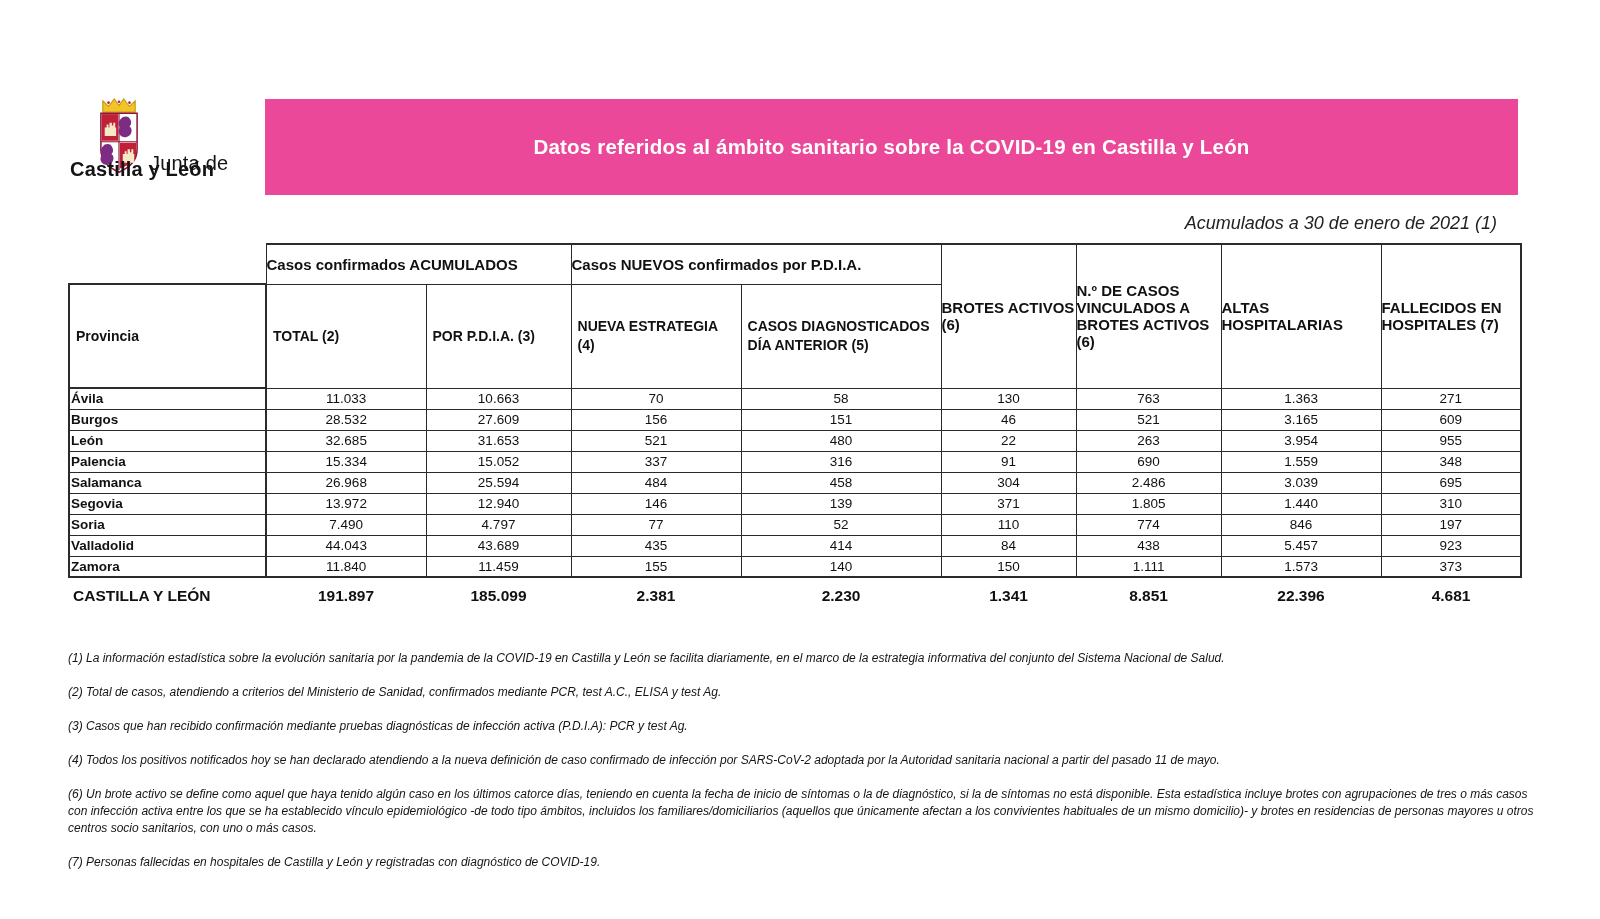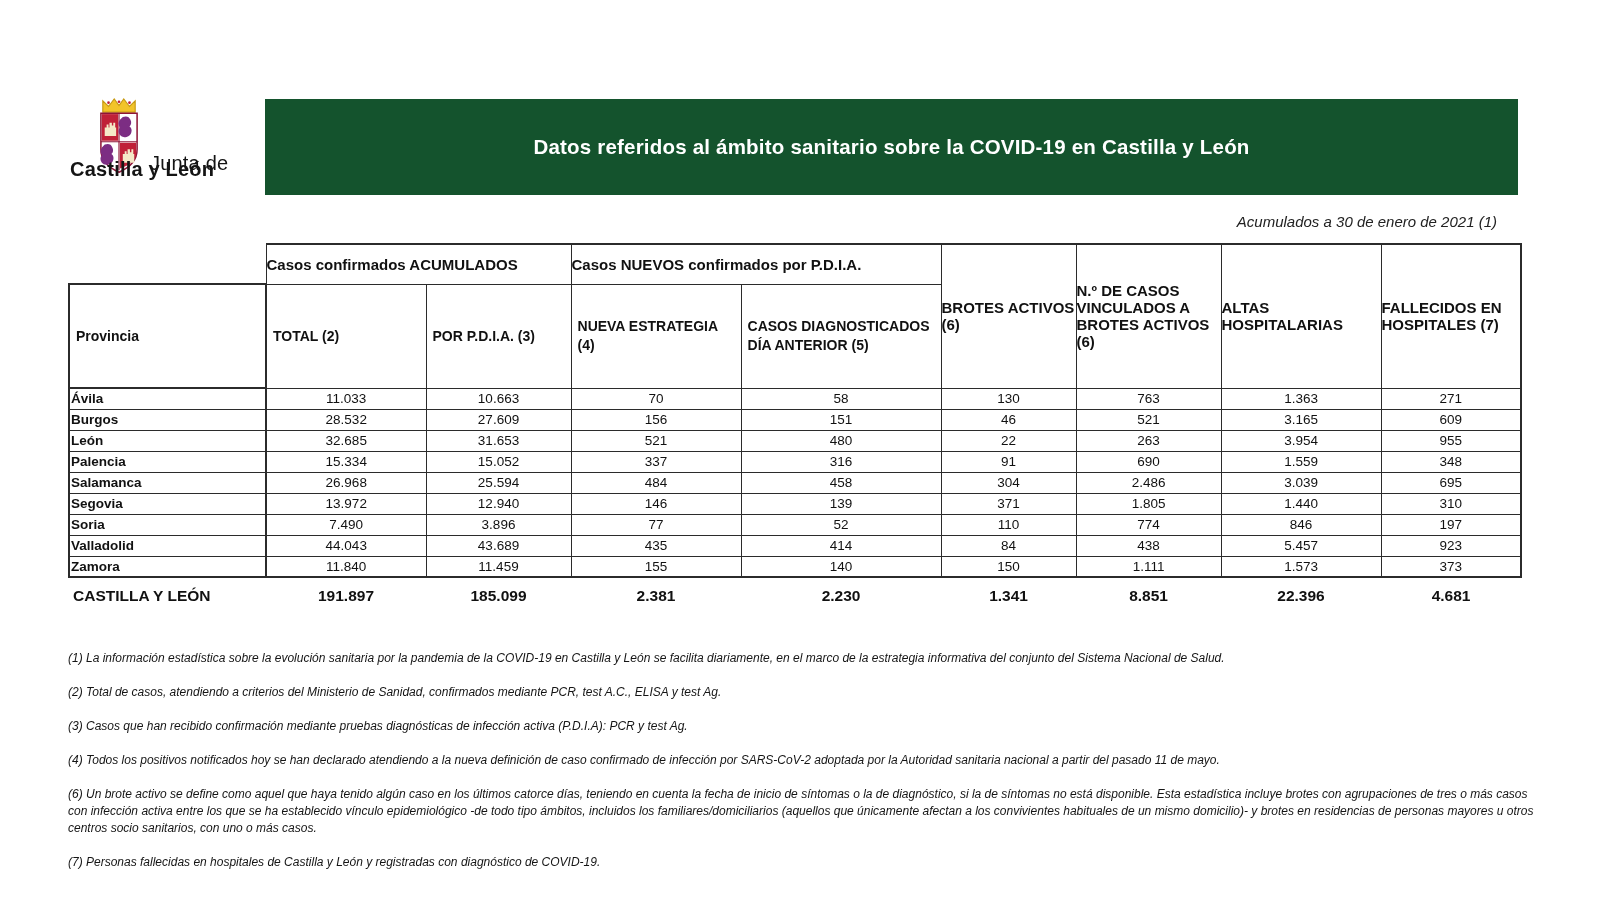--- a/index.html
+++ b/index.html
@@ -21,32 +21,32 @@
     font-size: 20px; font-weight: normal; color: #141414; letter-spacing: .2px; margin-top: 20px;
   }
   .logo .l2 {
     position: absolute; left: 0px; top: 62px;
     font-size: 20px; font-weight: bold; color: #141414; letter-spacing: .2px;
   }
 
   
   .banner {
     position: absolute; left: 265px; top: 99px; width: 1253px; height: 96px;
-    background: #14532d;
+    background: #ec4899;
     display: flex; align-items: center; justify-content: center;
   }
   .banner .t {
     color: #ffffff; font-weight: bold; font-size: 20.5px; letter-spacing: .2px;
     text-align: center;
   }
 
   
   .datenote {
     position: absolute; left: 265px; top: 213px; width: 1232px;
-    text-align: right; font-style: italic; font-size: 15px; color: #222;
+    text-align: right; font-style: italic; font-size: 18px; color: #222;
   }
 
   
   .tblwrap { position: absolute; left: 68px; top: 243px; }
   table { border-collapse: collapse; table-layout: fixed; width: 1452px; }
   th, td { border: 1px solid #2b2b2b; font-family: "Liberation Sans", sans-serif; }
   th { font-weight: bold; text-align: left; vertical-align: middle; color: #111; }
 
   tr.gh th { height: 40px; font-size: 15px; border-top-width: 2px; }
   tr.gh .empty { border: none; background: #fff; }
@@ -209,21 +209,21 @@
         <td>146</td>
         <td>139</td>
         <td>371</td>
         <td>1.805</td>
         <td>1.440</td>
         <td class="redge">310</td>
       </tr>
       <tr class="data">
         <td class="prov">Soria</td>
         <td>7.490</td>
-        <td>3.896</td>
+        <td>4.797</td>
         <td>77</td>
         <td>52</td>
         <td>110</td>
         <td>774</td>
         <td>846</td>
         <td class="redge">197</td>
       </tr>
       <tr class="data">
         <td class="prov">Valladolid</td>
         <td>44.043</td>

